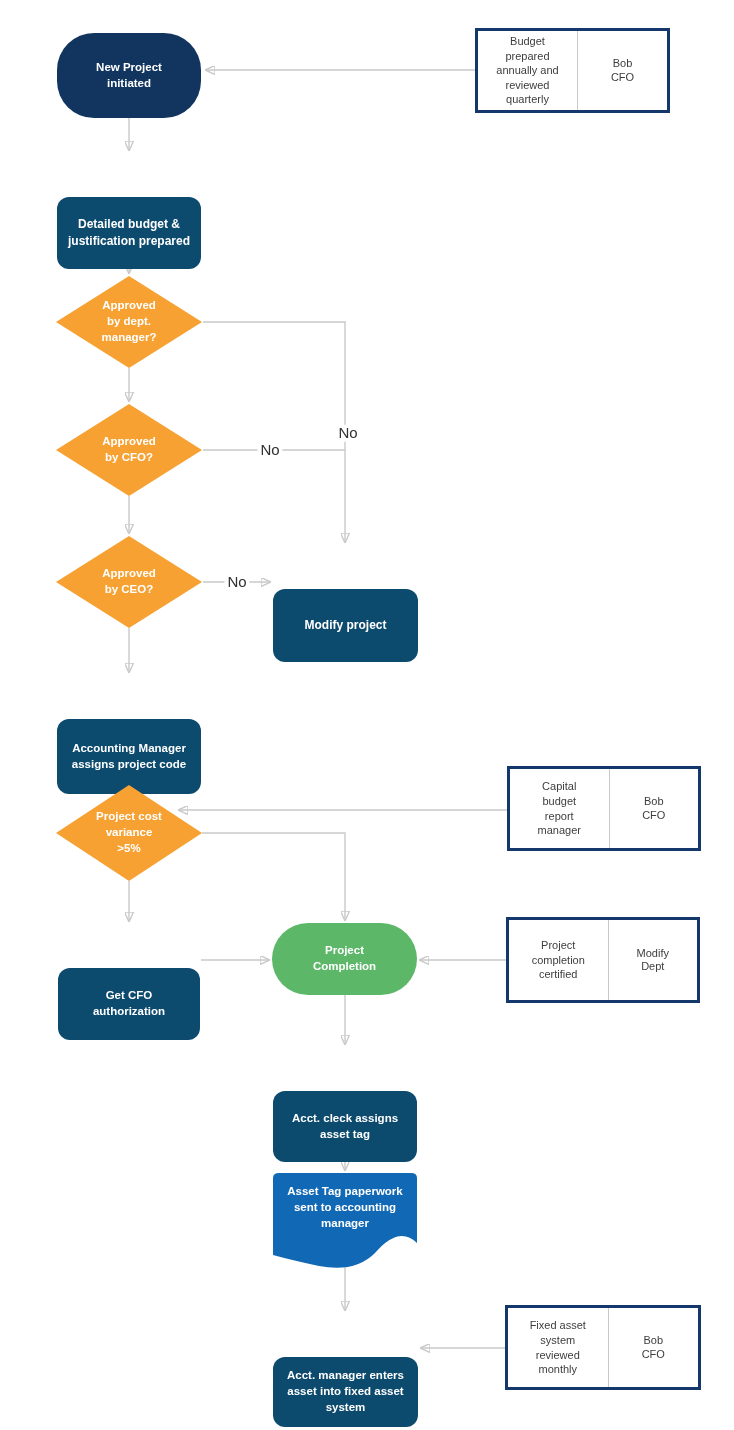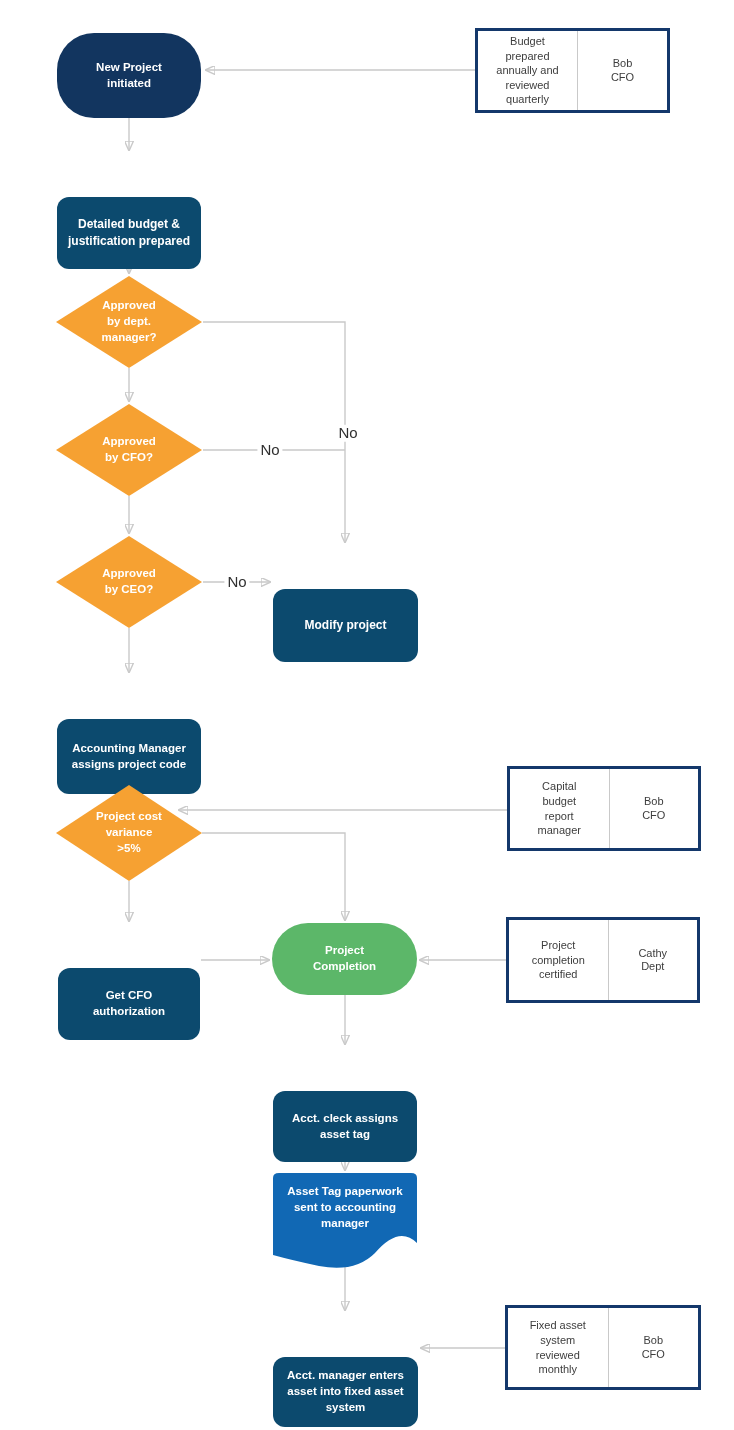--- a/index.html
+++ b/index.html
@@ -188,21 +188,21 @@
       <div>Bob</div>
       <div>CFO</div>
     </div>
   </div>
 
   <div class="annot" style="left:506px; top:917px; width:194px; height:86px;">
     <div class="annot-desc">Project
 completion
 certified</div>
     <div class="annot-person">
-      <div>Cathy</div>
+      <div>Modify</div>
       <div>Dept</div>
     </div>
   </div>
 
   <div class="annot" style="left:505px; top:1305px; width:196px; height:85px;">
     <div class="annot-desc">Fixed asset
 system
 reviewed
 monthly</div>
     <div class="annot-person">

